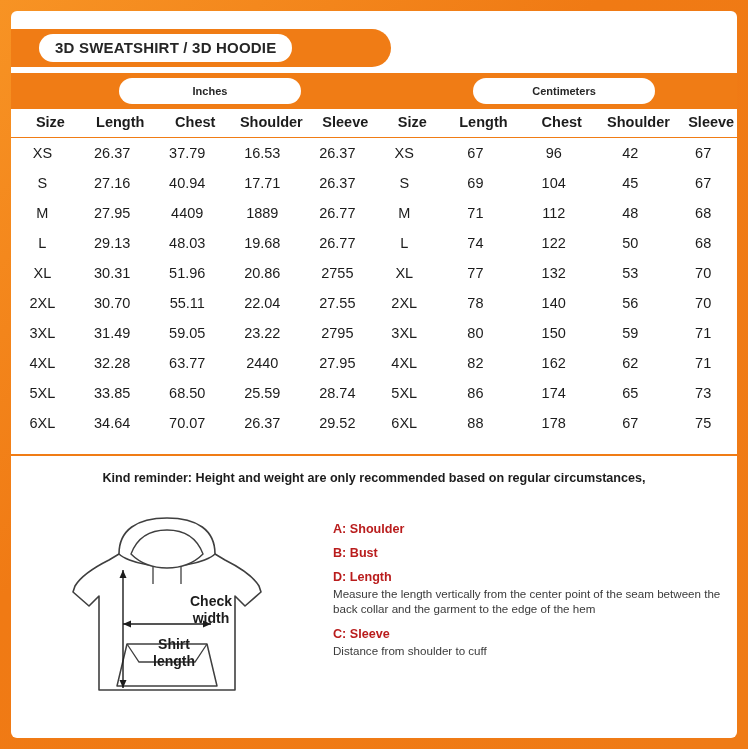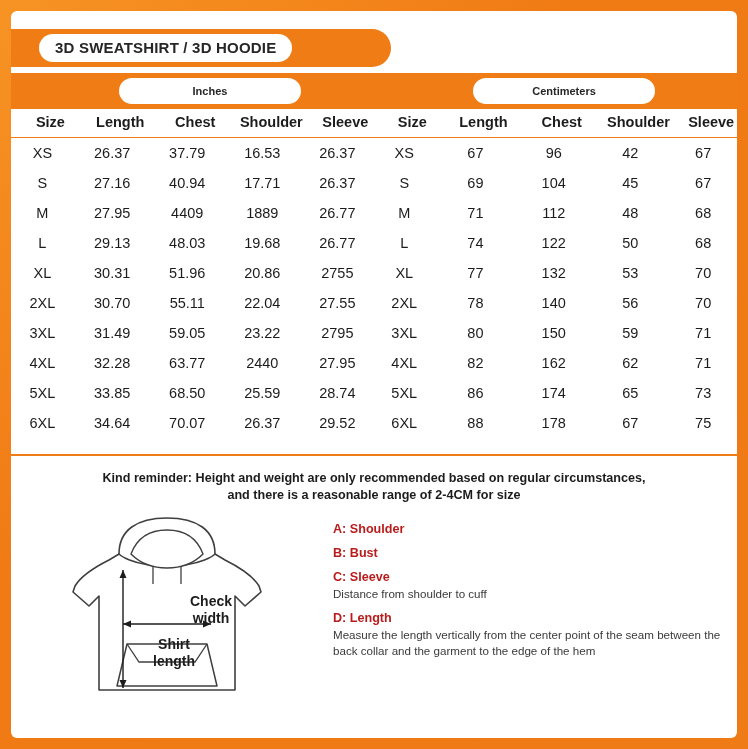--- a/index.html
+++ b/index.html
@@ -388,21 +388,20 @@
             <td>75</td>
           </tr>
         </tbody>
           </table>
       </div>
 
     </div>
 
     <div class="reminder">
       <p>Kind reminder: Height and weight are only recommended based on regular circumstances,</p>
-      <p>and there is a reasonable range of 2-4CM for size</p>
     </div>
 
     <div class="bottom">
 
       <div class="hoodie-fig">
         <svg width="228" height="190" viewBox="0 0 228 190">
 
           <path d="M66 40 L56 46 C40 54 28 62 22 72 L20 78 L36 92 L46 82 L46 176 L182 176 L182 82 L192 92 L208 78 L206 72 C200 62 188 54 172 46 L162 40 Z" fill="#ffffff" stroke="#3f3f3f" stroke-width="1.6" stroke-linejoin="round"></path>
 
           <path d="M66 40 C66 16 84 4 114 4 C144 4 162 16 162 40 C162 40 150 52 114 52 C78 52 66 40 66 40 Z" fill="#ffffff" stroke="#3f3f3f" stroke-width="1.6" stroke-linejoin="round"></path>
@@ -434,25 +433,25 @@
       </div>
 
       <div class="measure-list">
         <div class="measure-item">
           <h4>A: Shoulder</h4>
         </div>
         <div class="measure-item">
           <h4>B: Bust</h4>
         </div>
         <div class="measure-item">
+          <h4>D: Length</h4>
+          <p>Measure the length vertically from the center point of the seam between the back collar and the garment to the edge of the hem</p>
+        </div>
+        <div class="measure-item">
           <h4>C: Sleeve</h4>
           <p>Distance from shoulder to cuff</p>
         </div>
-        <div class="measure-item">
-          <h4>D: Length</h4>
-          <p>Measure the length vertically from the center point of the seam between the back collar and the garment to the edge of the hem</p>
-        </div>
       </div>
 
     </div>
 
   </div>
 </div>
 
 </body></html>

